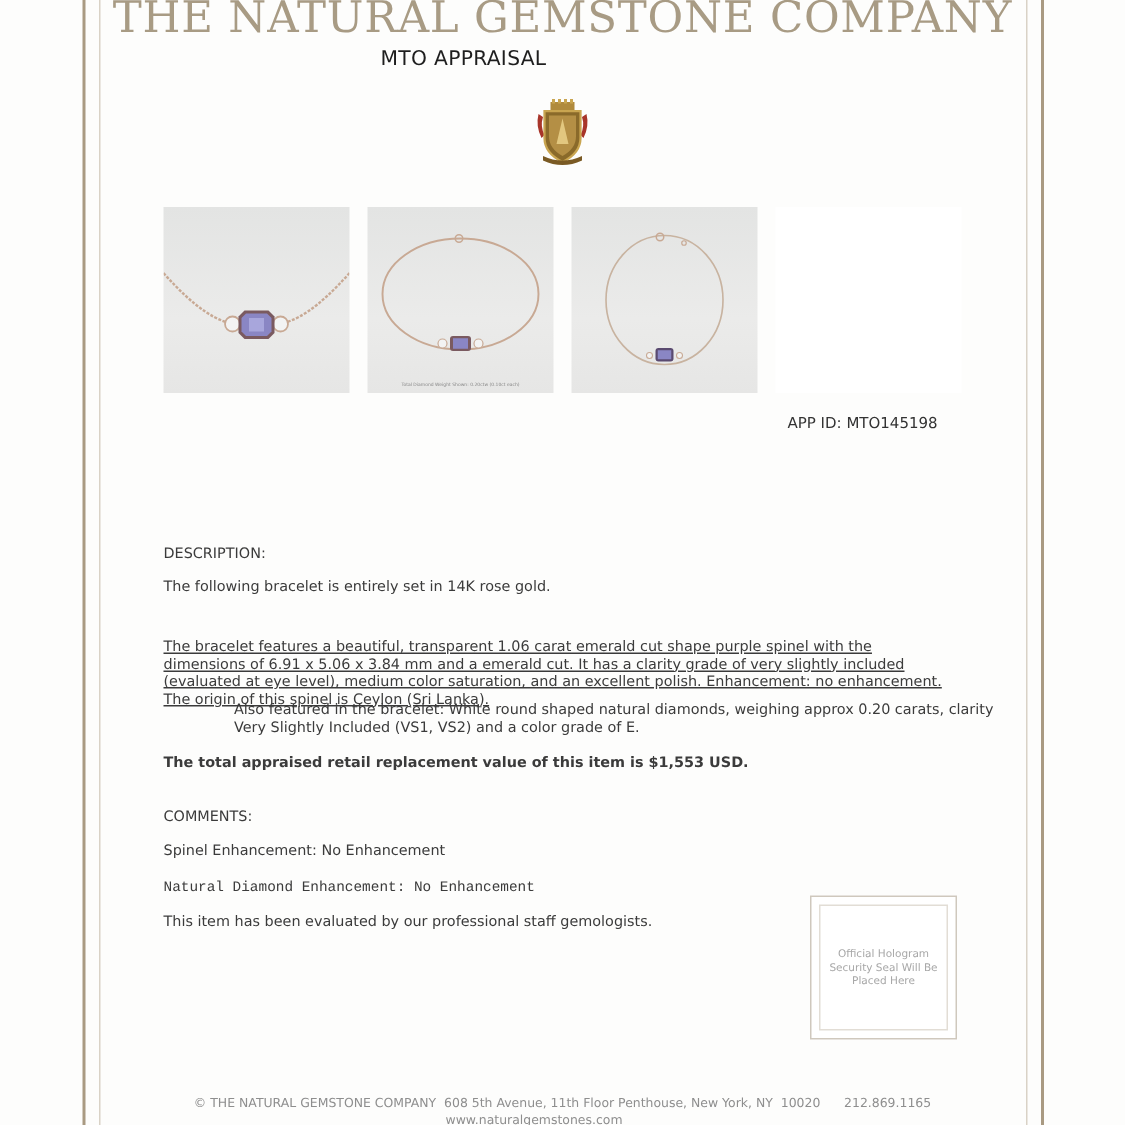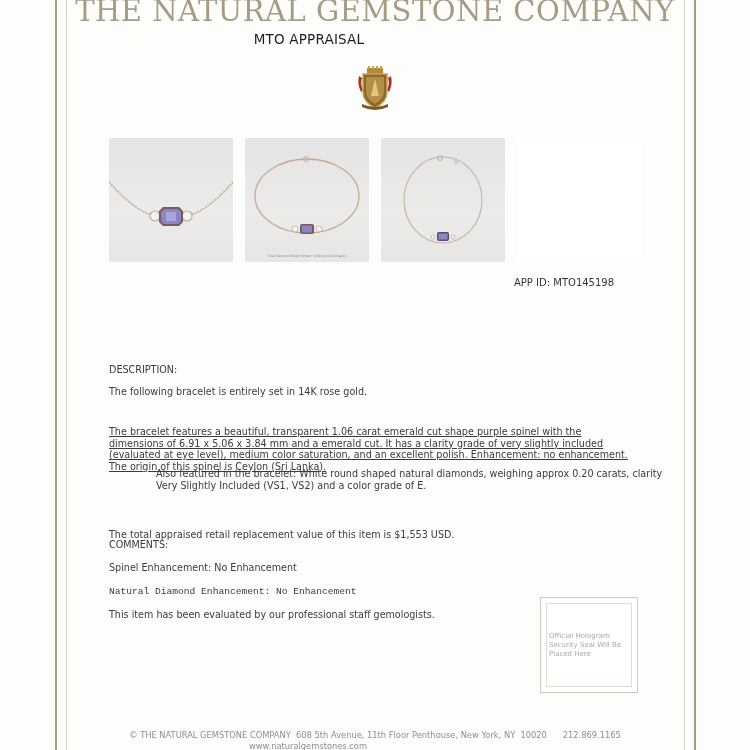--- a/index.html
+++ b/index.html
@@ -37,53 +37,53 @@
   .photo-1 { left: 0; }
   .photo-2 { left: 136px; }
   .photo-3 { left: 272px; }
   .photo-4 { left: 408px; background: #ffffff; }
   .photo-caption {
     position: absolute; bottom: 4px; left: 0; width: 124px; text-align: center;
     font-size: 3px; color: #888;
   }
 
   .app-id {
-    position: absolute; top: 277px; left: 514px;
+    position: absolute; top: 277px; left: 525px;
     font-size: 10px; color: #333;
   }
 
   .section { position: absolute; left: 109px; width: 530px; font-size: 9.6px; line-height: 11.5px; color: #3b3b3b; }
   .s-desc-head { top: 364px; }
   .s-desc-1 { top: 386px; }
   .s-desc-2 { top: 426px; text-decoration: underline; }
   .s-desc-3 { top: 468px; margin-left: 47px; }
-  .s-desc-4 { top: 529px; }
+  .s-desc-4 { top: 503px; font-weight: bold; }
   .s-com-head { top: 539px; }
   .s-com-1 { top: 562px; }
   .s-com-2 { top: 586px; font-family: Liberation Mono, monospace; }
   .s-com-3 { top: 609px; }
 
   .seal {
     position: absolute; left: 540px; top: 597px; width: 98px; height: 96px;
     border: 1px solid #cfc8bd; box-sizing: border-box; background: #fff;
   }
   .seal-inner {
     position: absolute; left: 5px; top: 5px; right: 5px; bottom: 5px;
     border: 1px solid #e2ddd5;
-    display: flex; align-items: center; justify-content: center; text-align: left;
+    display: flex; align-items: center; justify-content: center; text-align: center;
   }
   .seal-text { font-size: 7px; line-height: 9px; color: #a7a7a7; width: 80px; }
 
   .footer-line1 {
     position: absolute; top: 730px; left: 0; width: 750px; text-align: center;
     font-size: 8.3px; color: #8e8e8e; white-space: pre;
   }
   .footer-line2 {
     position: absolute; top: 741px; left: 0; width: 616px; text-align: center;
-    font-size: 8.3px; color: #8e8e8e;
+    font-size: 8.3px; color: #8e8e8e; padding-left: 48px;
   }
 </style>
 </head>
 <body>
 
 <div class="border-line bl-outer-left"></div>
 <div class="border-line bl-inner-left"></div>
 <div class="border-line bl-inner-right"></div>
 <div class="border-line bl-outer-right"></div>
 

